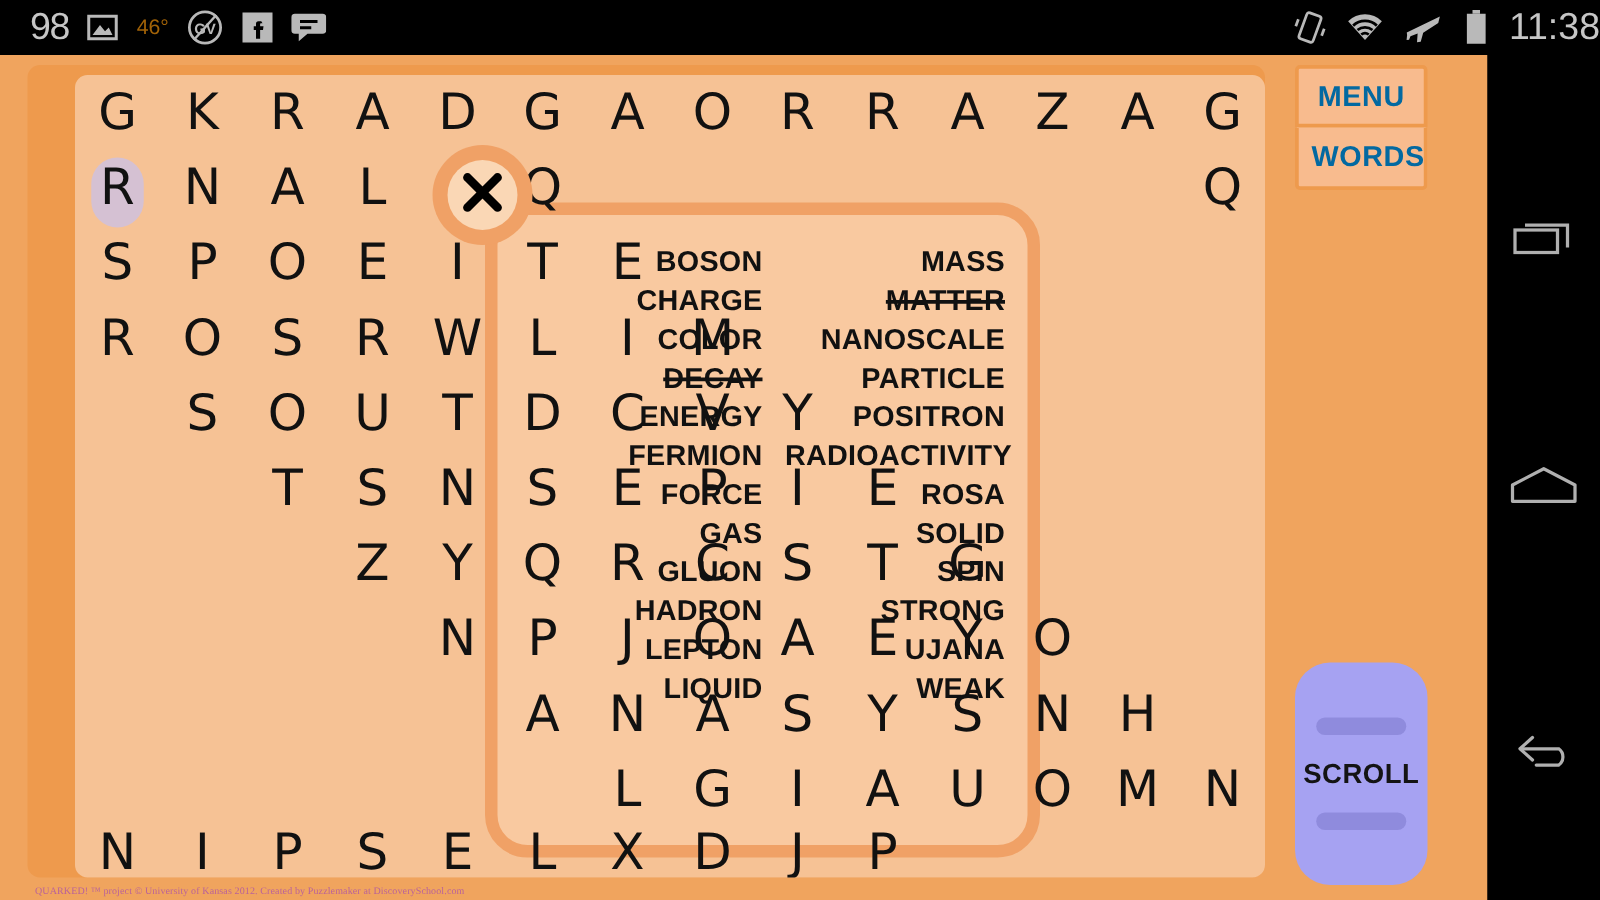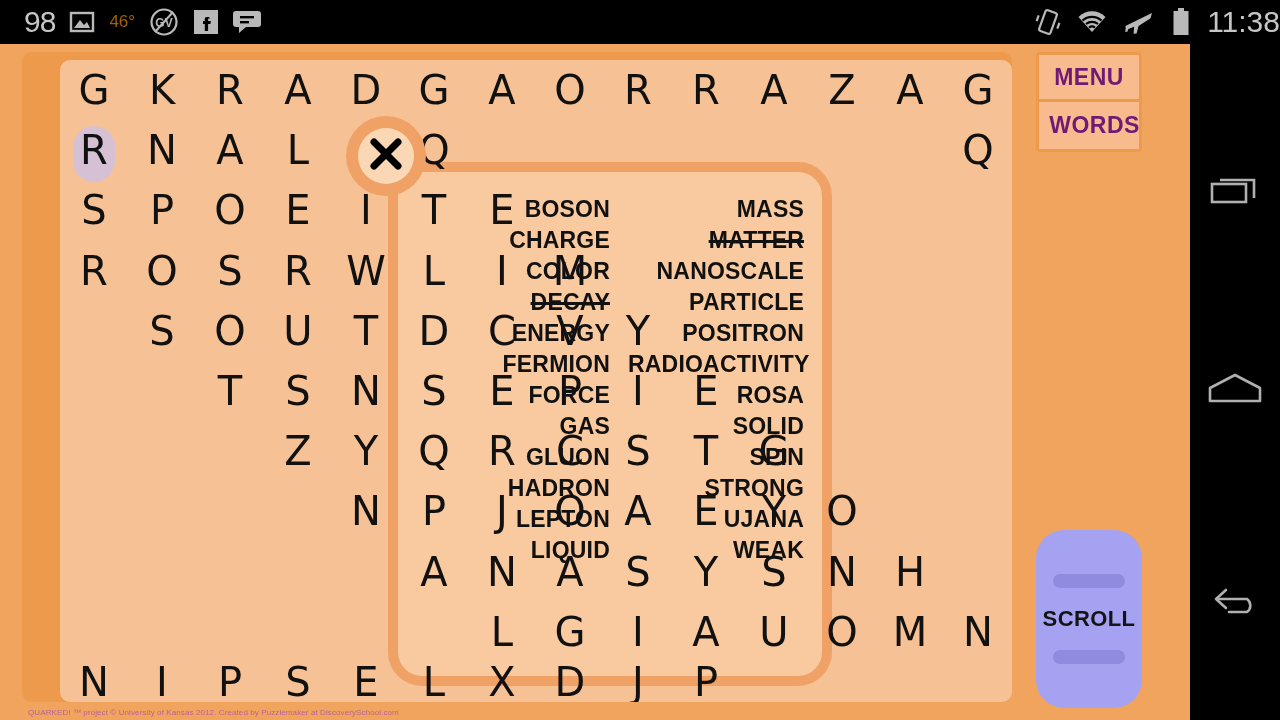--- a/index.html
+++ b/index.html
@@ -79,21 +79,21 @@
   .cell.hl.hl-solo::before { border-radius: 21px; top: 6px; height: 56px; }
   .cell span { position: relative; z-index: 1; }
 
   
   .sidebtns { position: absolute; left: 1036px; top: 8px; width: 110px; }
   .sbtn {
     width: 106px; height: 50px;
     background: #f8bb8e;
     border: 3px solid #ee9a4d;
     display: flex; align-items: center; justify-content: center;
-    font-size: 23px; font-weight: bold; color: #701a75;
+    font-size: 23px; font-weight: bold; color: #0369a1;
     font-family: "Liberation Sans", sans-serif;
     letter-spacing: 0.5px;
   }
   .sbtn.first { border-radius: 4px 4px 0 0; }
   .sbtn.second { border-top: none; border-radius: 0 0 4px 4px; padding-left: 11px; }
 
   .scroll {
     position: absolute; left: 1036px; top: 486px;
     width: 106px; height: 178px;
     background: #a6a2f2; border-radius: 28px;
@@ -137,21 +137,21 @@
   }
   .closebtn .inner {
     width: 56px; height: 56px; border-radius: 50%;
     background: #fad7b5;
     display: flex; align-items: center; justify-content: center;
   }
 
   .footer {
     position: absolute; left: 28px; bottom: 3px;
     font-size: 8px; color: #b9629a;
-    font-family: Liberation Sans, sans-serif;
+    font-family: Liberation Serif, serif;
     letter-spacing: 0.1px;
     white-space: nowrap;
   }
 </style>
 </head>
 <body>
 
 <div id="root">
 
   <div class="statusbar">

